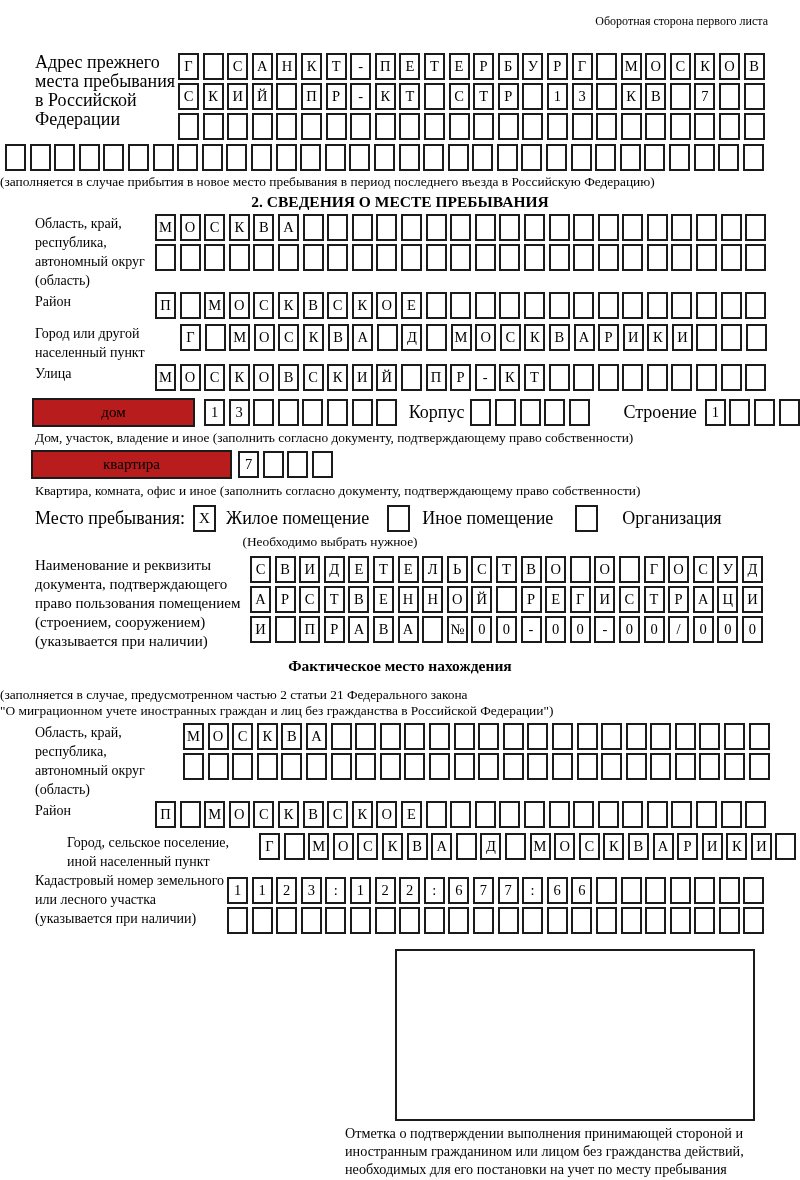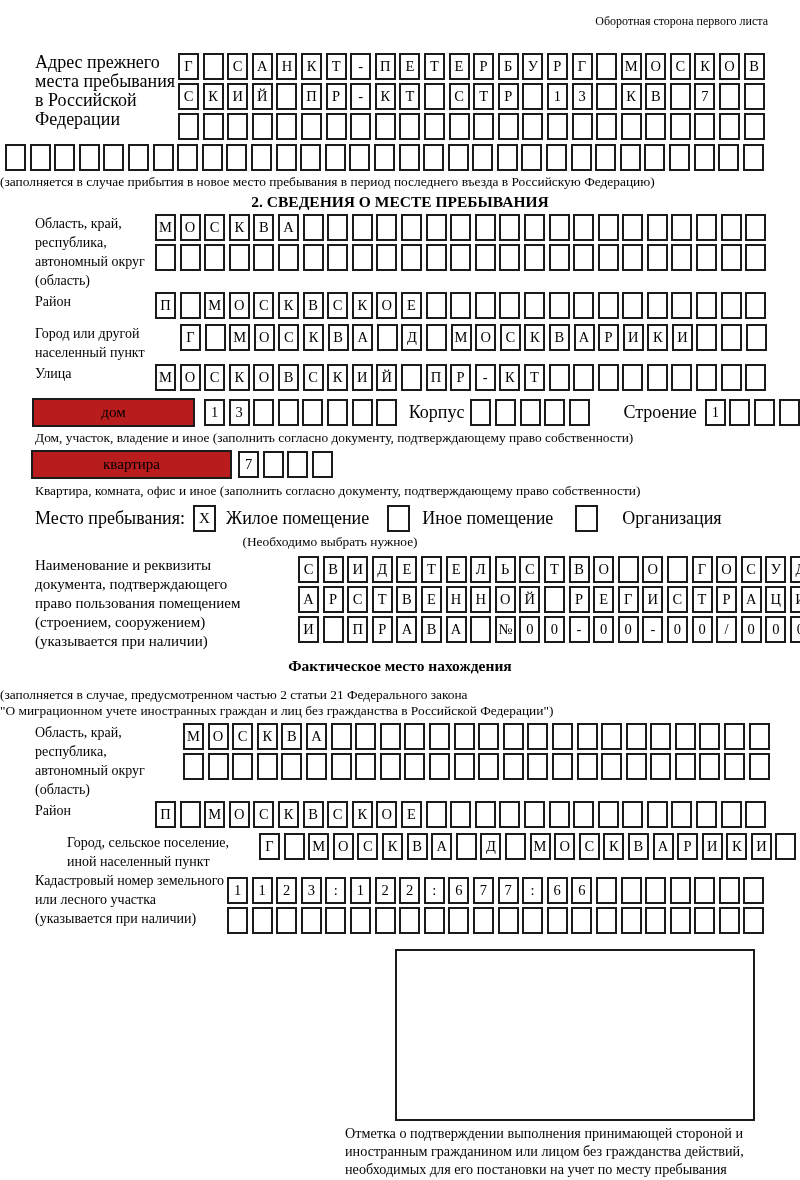--- a/index.html
+++ b/index.html
@@ -356,21 +356,21 @@
     <div class="inline-lbl" style="margin-left:35px;">Место пребывания:</div>
     <div class="cb" style="margin-left:8px;">X</div>
     <div class="inline-lbl" style="margin-left:10px;">Жилое помещение</div>
     <div class="cb" style="margin-left:18px;"></div>
     <div class="inline-lbl" style="margin-left:12px;">Иное помещение</div>
     <div class="cb" style="margin-left:22px;"></div>
     <div class="inline-lbl" style="margin-left:24px;">Организация</div>
   </div>
   <div class="caption" style="margin-left:180px;width:300px;text-align:center;margin-top:2px;">(Необходимо выбрать нужное)</div>
 
-  <div class="frow" style="margin-top:6px;gap:48px;">
+  <div class="frow" style="margin-top:6px;">
     <div class="f-label" style="margin-left:35px;width:215px;font-size:15px;">Наименование и реквизиты документа, подтверждающего право пользования помещением (строением, сооружением) (указывается при наличии)</div>
     <div class="grids">
       <div class="grid-row">
           <div class="cell">С</div>
           <div class="cell">В</div>
           <div class="cell">И</div>
           <div class="cell">Д</div>
           <div class="cell">Е</div>
           <div class="cell">Т</div>
           <div class="cell">Е</div>

